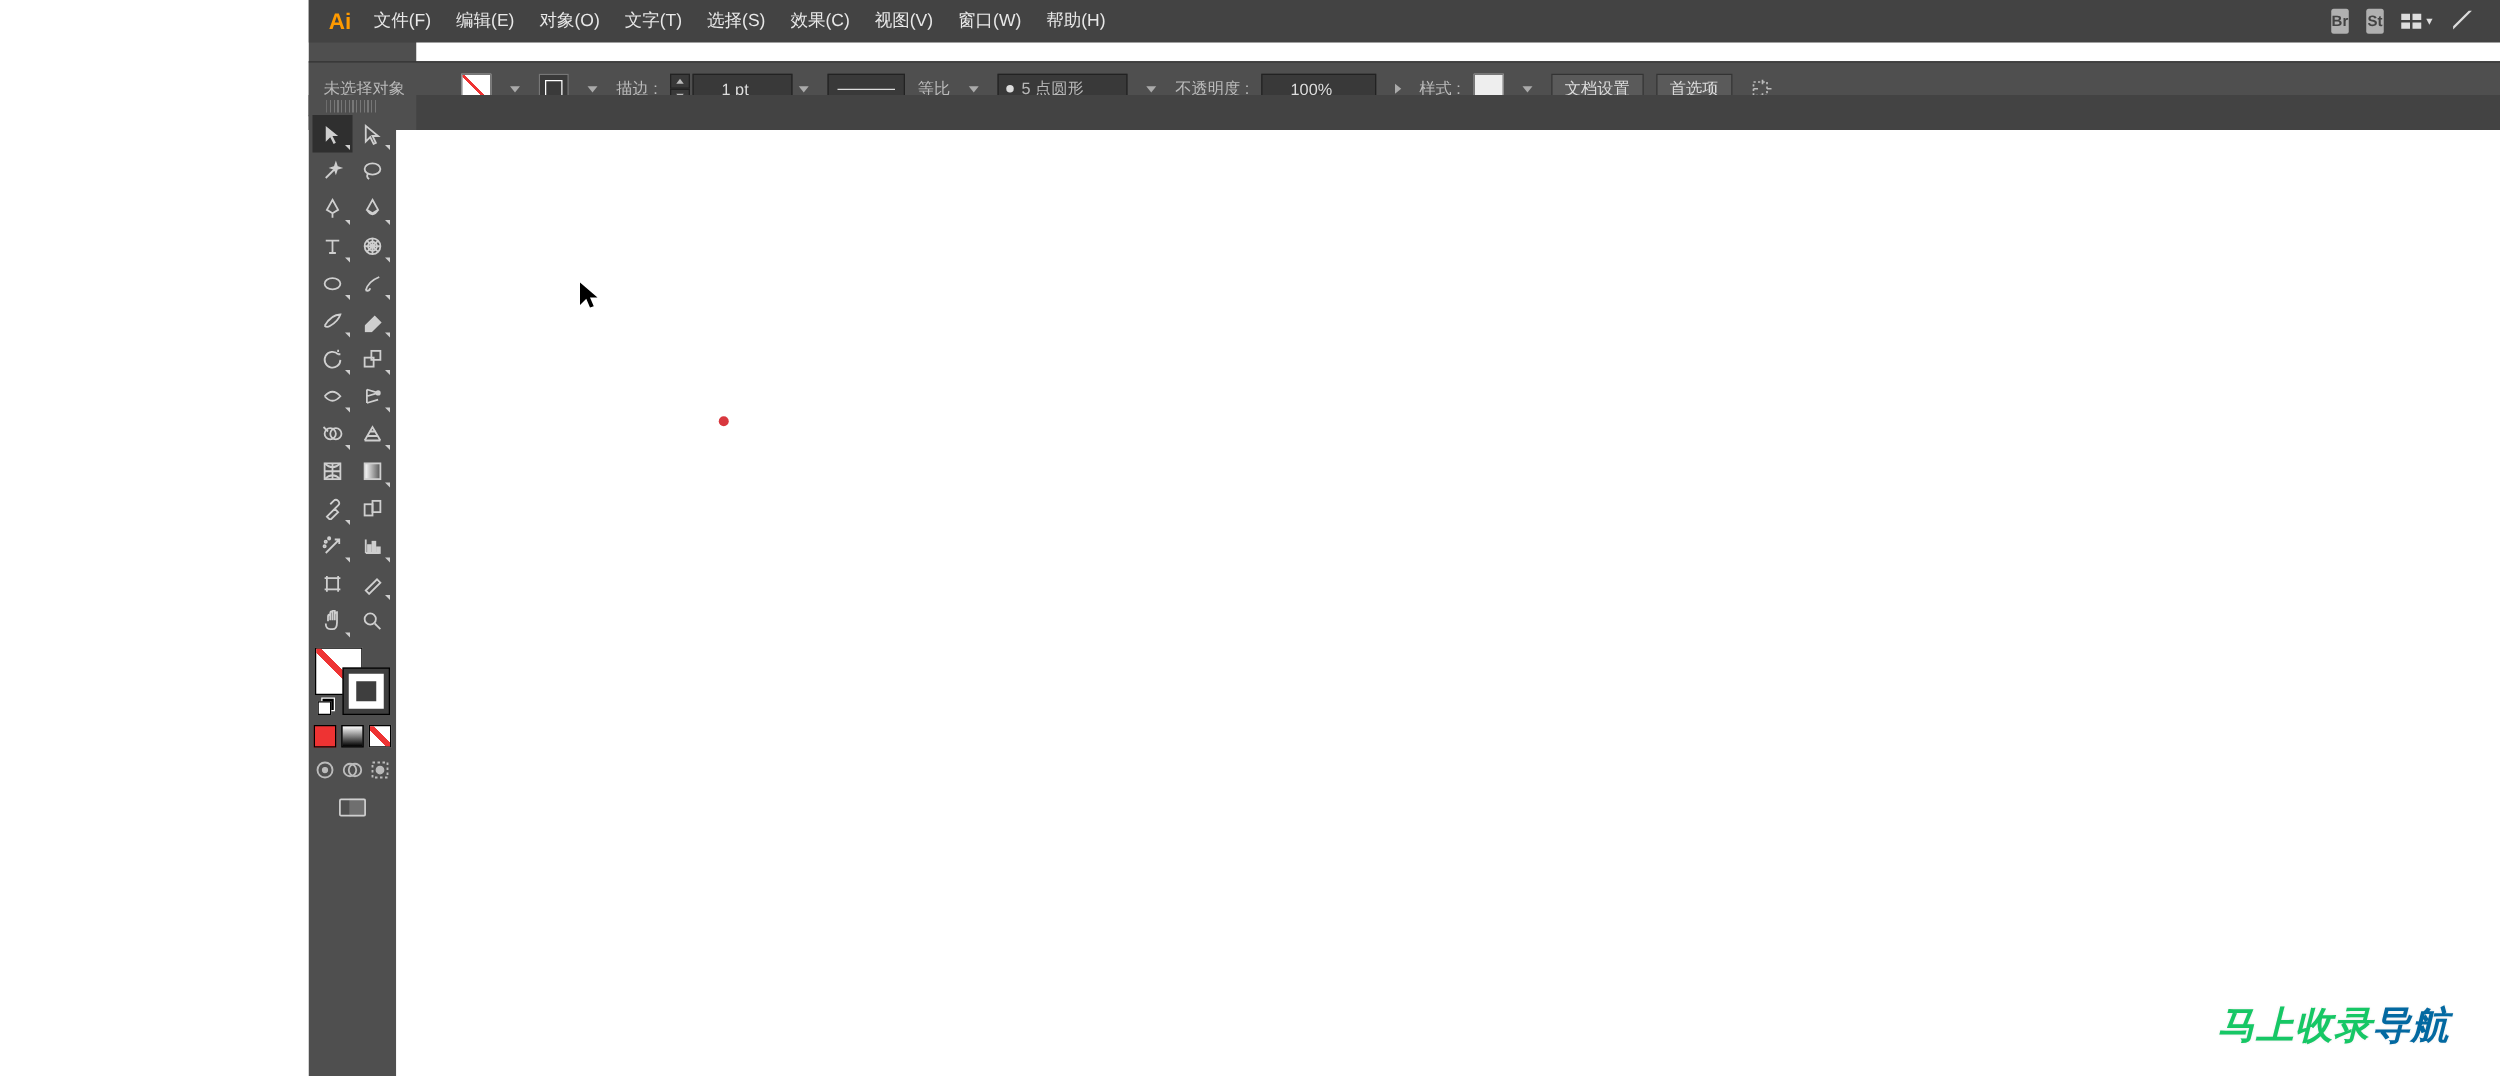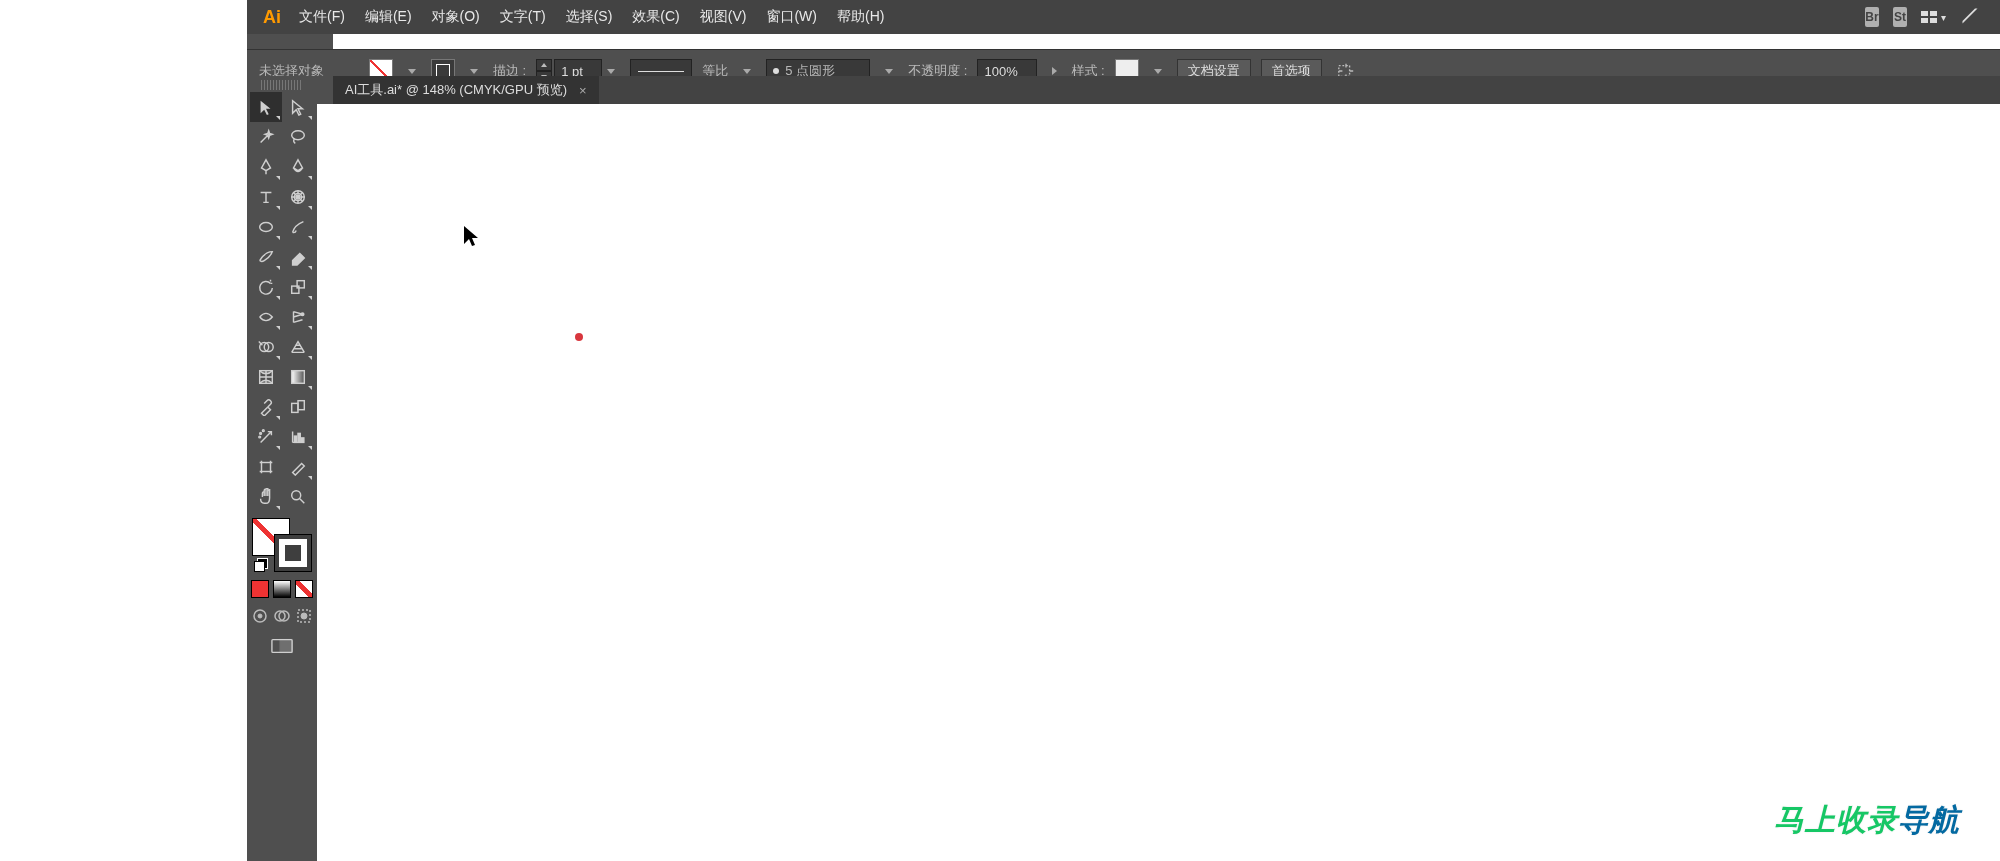--- a/index.html
+++ b/index.html
@@ -25,21 +25,21 @@
 .dd{width:18px;height:22px;display:flex;align-items:center;justify-content:center;color:#aaa}
 .dd::before{content:"";width:0;height:0;border-left:4px solid transparent;border-right:4px solid transparent;border-top:5px solid #aaa}
 .lbl{color:#bbb;white-space:nowrap}
 .lbl.u{text-decoration:underline}
 .num-field{display:flex;align-items:center}
 .stepper{display:flex;flex-direction:column;margin-right:2px}
 .stepper span{width:14px;height:10px;background:#393939;border:1px solid #222;display:flex;align-items:center;justify-content:center}
 .stepper span::before{content:"";width:0;height:0;border-left:3px solid transparent;border-right:3px solid transparent}
 .stepper span:first-child::before{border-bottom:4px solid #bbb}
 .stepper span:last-child::before{border-top:4px solid #bbb}
-.field{height:22px;background:#393939;border:1px solid #222;color:#ddd;display:flex;align-items:center;padding:0 6px;min-width:34px}
+.field{height:22px;background:#393939;border:1px solid #222;color:#ddd;display:flex;align-items:center;padding:0 22px;min-width:34px}
 .stroke-preview{width:60px;height:22px;background:#393939;border:1px solid #222;display:flex;align-items:center;justify-content:center}
 .stroke-preview span{width:46px;height:1px;background:#ddd}
 .brush-prev{width:90px;height:22px;background:#393939;border:1px solid #222;display:flex;align-items:center;padding:0 6px;gap:6px}
 .brush-prev .dot{width:6px;height:6px;border-radius:50%;background:#ddd}
 .btn{height:22px;background:#5a5a5a;border:1px solid #333;color:#ddd;display:flex;align-items:center;padding:0 10px}
 .style-sw{width:22px;height:22px;background:#eee;border:1px solid #777}
 .right-icon{width:20px;height:20px;color:#bbb;display:flex;align-items:center;justify-content:center;margin-left:4px}
 .nav-arrow{width:14px;height:22px;display:flex;align-items:center;justify-content:center;color:#aaa}
 .nav-arrow::before{content:"";width:0;height:0;border-top:4px solid transparent;border-bottom:4px solid transparent;border-left:5px solid #aaa}
 
@@ -172,24 +172,20 @@
   <div class="right-icon">
     <svg viewBox="0 0 20 20" width="18" height="18">
         <rect x="2" y="4" width="12" height="12" fill="none" stroke="#bbb" stroke-width="1.5" stroke-dasharray="2 2"></rect>
         <path d="M10 2 v4 M10 14 v4 M2 10 h4 M14 10 h4" stroke="#bbb" stroke-width="1.5"></path>
       </svg>
   </div>
 </div>
 
 <div class="tab-strip">
   <div class="gap"></div>
-  <div class="doc-tab">
-    <span>AI工具.ai* @ 148% (CMYK/GPU 预览)</span>
-    <span class="x">×</span>
-  </div>
 </div>
 
 <div class="toolbox">
   <div class="grip"></div>
   <div class="tool-grid">
 
     <div class="tool sel">
         <svg viewBox="0 0 20 20">
           <path d="M4 3 l0 14 l4 -4 l3 6 l2 -1 l-3 -6 l5 0 z" fill="#cfcfcf" stroke="none"></path>
         </svg>

